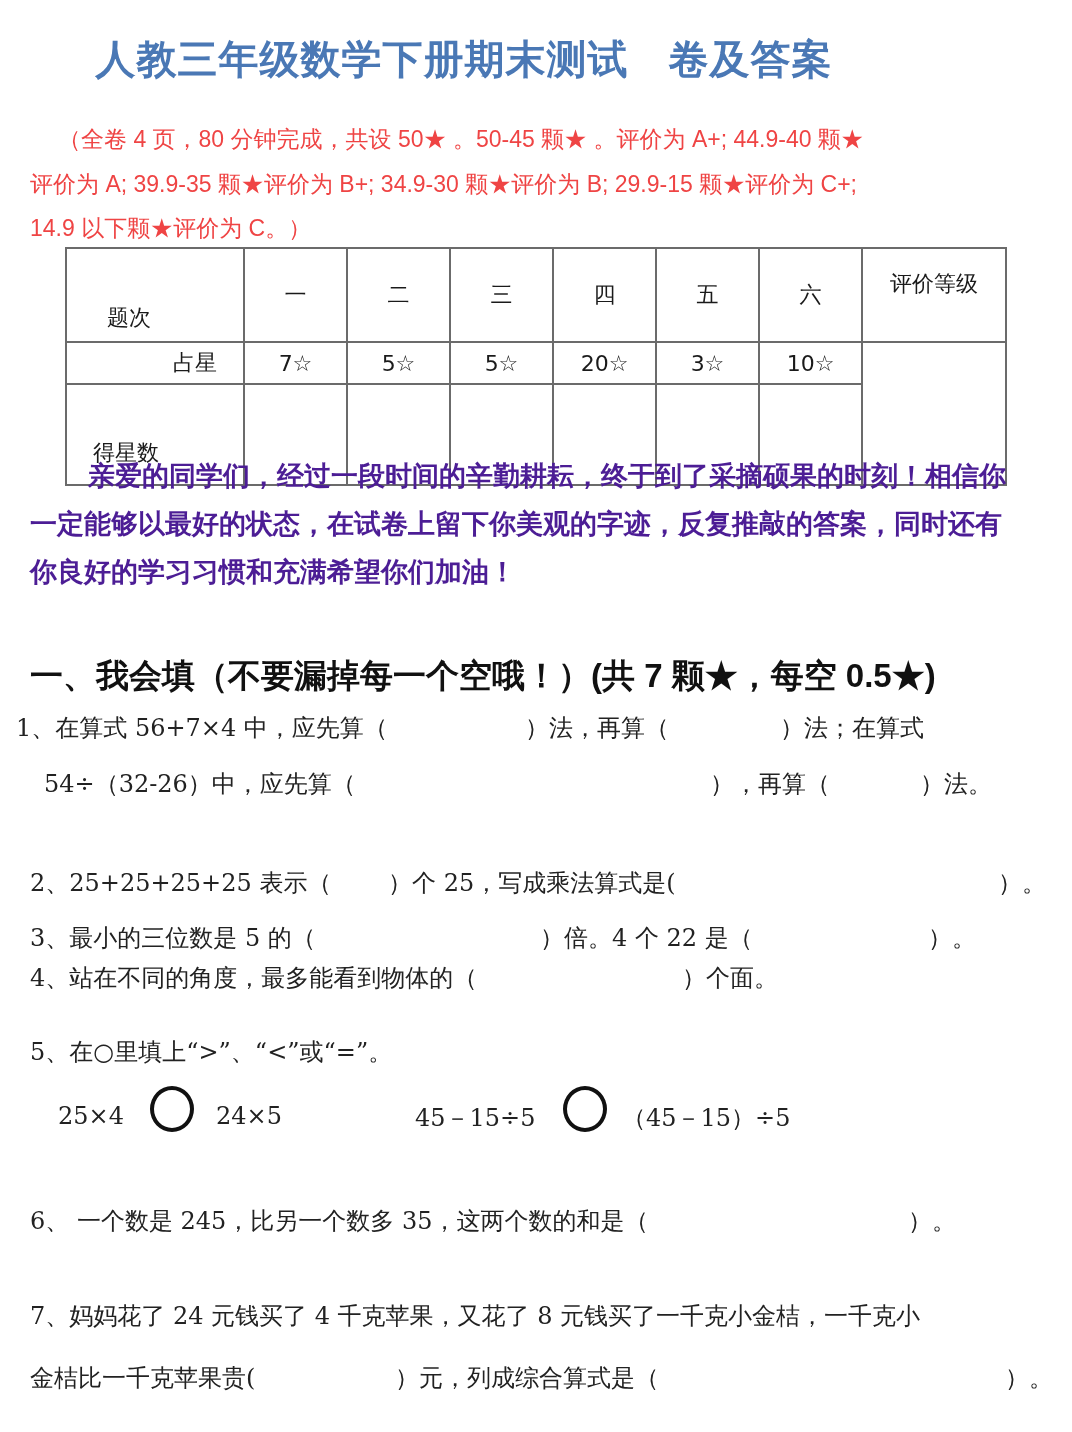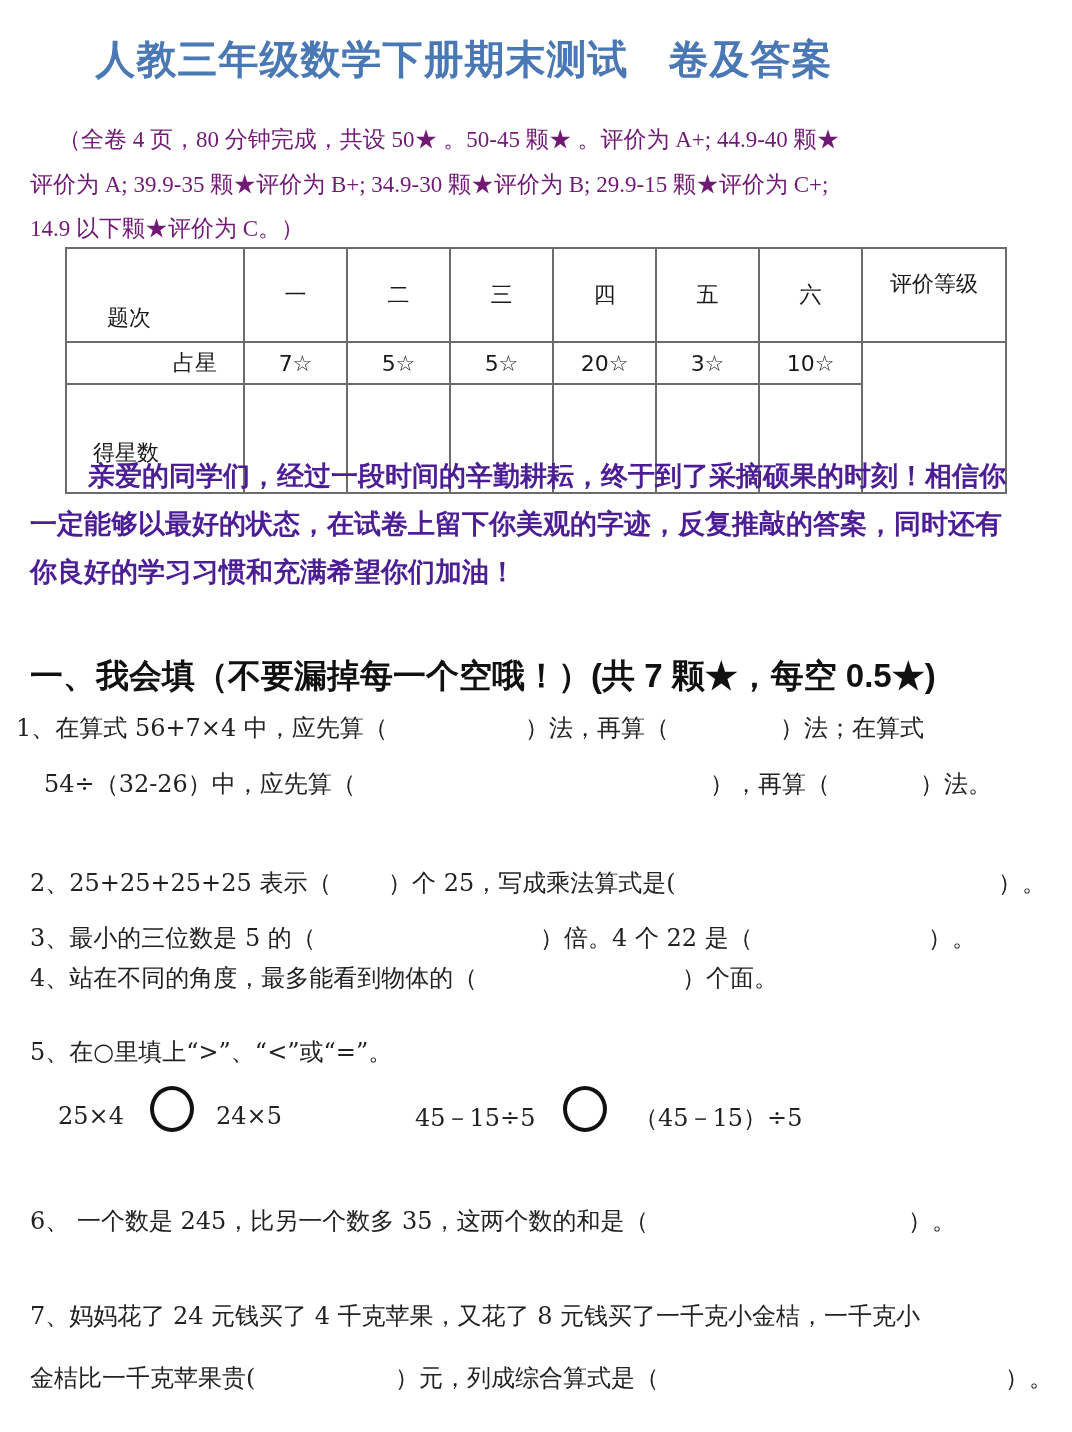--- a/index.html
+++ b/index.html
@@ -8,21 +8,21 @@
     font-family: "DejaVu Serif", "Liberation Serif", serif;
     color: #1a1a1a;
   }
   .abs { position: absolute; white-space: nowrap; }
   .title {
     left: 0; width: 928px; top: 32px; text-align: center;
     font-family: "DejaVu Sans", "Liberation Sans", sans-serif;
     font-weight: bold; font-size: 40px; color: #4a78b5; letter-spacing: 1px;
   }
   .title .gap { display: inline-block; width: 40px; }
-  .intro { font-family: Liberation Serif, serif; font-size: 23px; color: #701a75; }
+  .intro { font-family: Liberation Sans, sans-serif; font-size: 23px; color: #ef4444; }
   table.score {
     position: absolute; left: 65px; top: 247px; width: 942px; height: 199px;
     border-collapse: collapse; font-size: 22px;
   }
   table.score td { border: 2px solid #6b6b6b; text-align: center; padding: 0; }
   .r1 td { height: 72px; }
   .r2 td { height: 40px; border-radius: 14px; }
   .r3 td { height: 83px; }
   .sans { font-family: "DejaVu Sans", "Liberation Sans", sans-serif; }
   .greet { font-size: 27px; color: #4c1d95; font-weight: bold; }
@@ -59,21 +59,21 @@
     <td style="text-align:right; padding-right:26px;">占星</td>
     <td class="sans">7☆</td>
     <td class="sans">5☆</td>
     <td class="sans">5☆</td>
     <td class="sans">20☆</td>
     <td class="sans">3☆</td>
     <td class="sans">10☆</td>
     <td rowspan="2"></td>
   </tr>
   <tr class="r3">
-    <td style="vertical-align:bottom; text-align:left; padding-left:26px; padding-bottom:24px;margin-top:8px;">得星数</td>
+    <td style="vertical-align:bottom; text-align:left; padding-left:26px; padding-bottom:16px;margin-top:8px;">得星数</td>
     <td></td>
     <td></td>
     <td></td>
     <td></td>
     <td></td>
     <td></td>
   </tr>
 </tbody>
   </table>
 
@@ -100,21 +100,21 @@
 
 <div class="abs q" style="left:30px; top:962px;">4、站在不同的角度，最多能看到物体的（</div>
 <div class="abs q" style="left:682px; top:962px;">）个面。</div>
 
 <div class="abs q" style="left:30px; top:1036px;">5、在○里填上“&gt;”、“&lt;”或“=”。</div>
 <div class="abs q" style="left:58px; top:1102px;">25×4</div>
 <div class="circle" style="left:150px; top:1086px;"></div>
 <div class="abs q" style="left:216px; top:1102px;">24×5</div>
 <div class="abs q" style="left:415px; top:1102px;">45－15÷5</div>
 <div class="circle" style="left:563px; top:1086px;"></div>
-<div class="abs q" style="left:622px; top:1102px;margin-left:12px;">（45－15）÷5</div>
+<div class="abs q" style="left:622px; top:1102px;">（45－15）÷5</div>
 
 <div class="abs q" style="left:30px; top:1205px;">6、 一个数是 245，比另一个数多 35，这两个数的和是（</div>
 <div class="abs q" style="left:908px; top:1205px;">）。</div>
 
 <div class="abs q" style="left:30px; top:1300px;">7、妈妈花了 24 元钱买了 4 千克苹果，又花了 8 元钱买了一千克小金桔，一千克小</div>
 <div class="abs q" style="left:30px; top:1362px;">金桔比一千克苹果贵(</div>
 <div class="abs q" style="left:395px; top:1362px;">）元，列成综合算式是（</div>
 <div class="abs q" style="left:1005px; top:1362px;">）。</div>
 
 </body></html>

